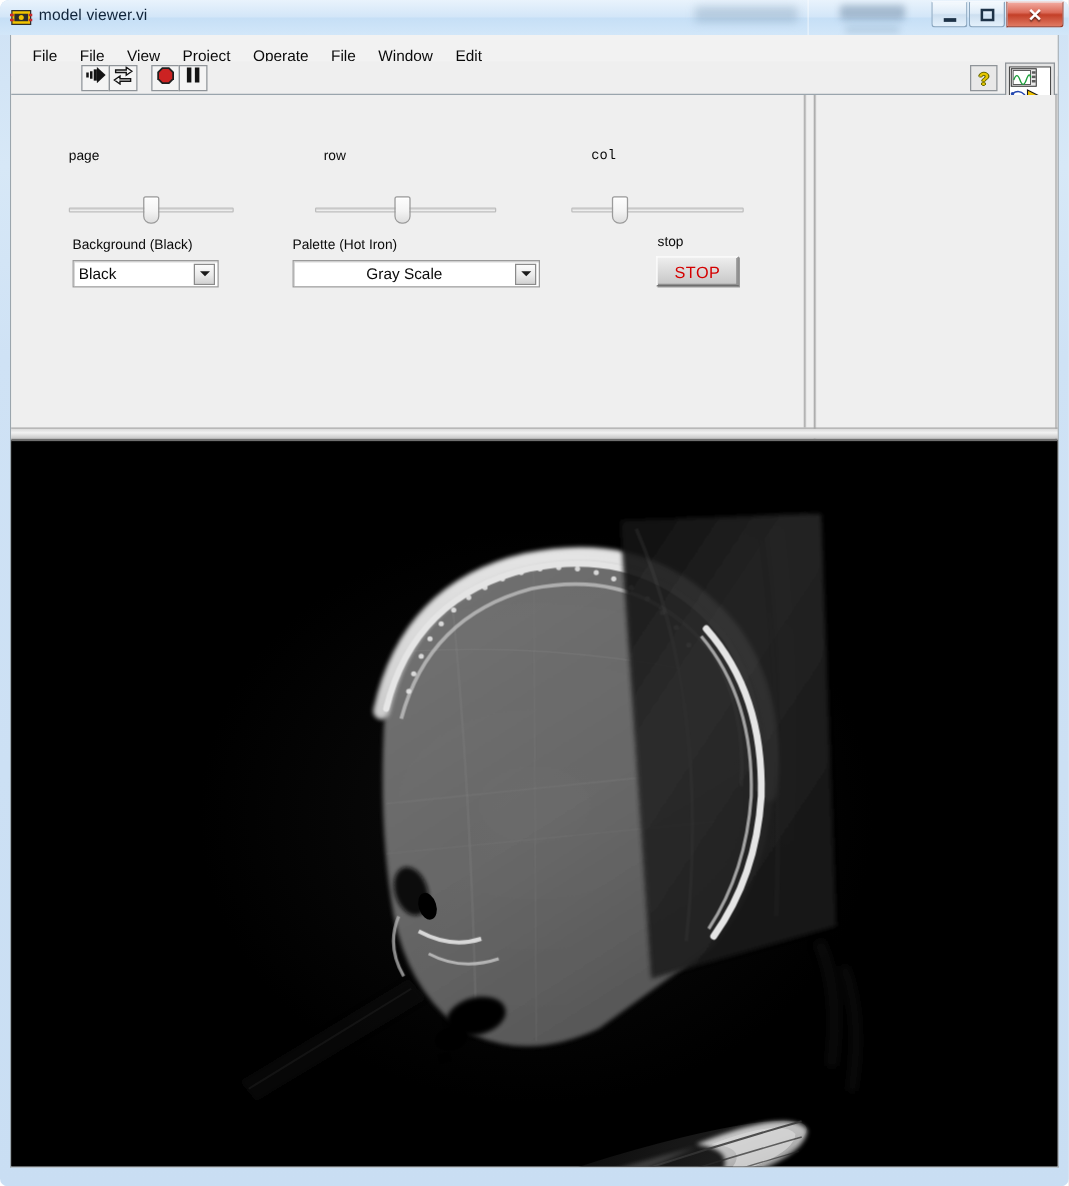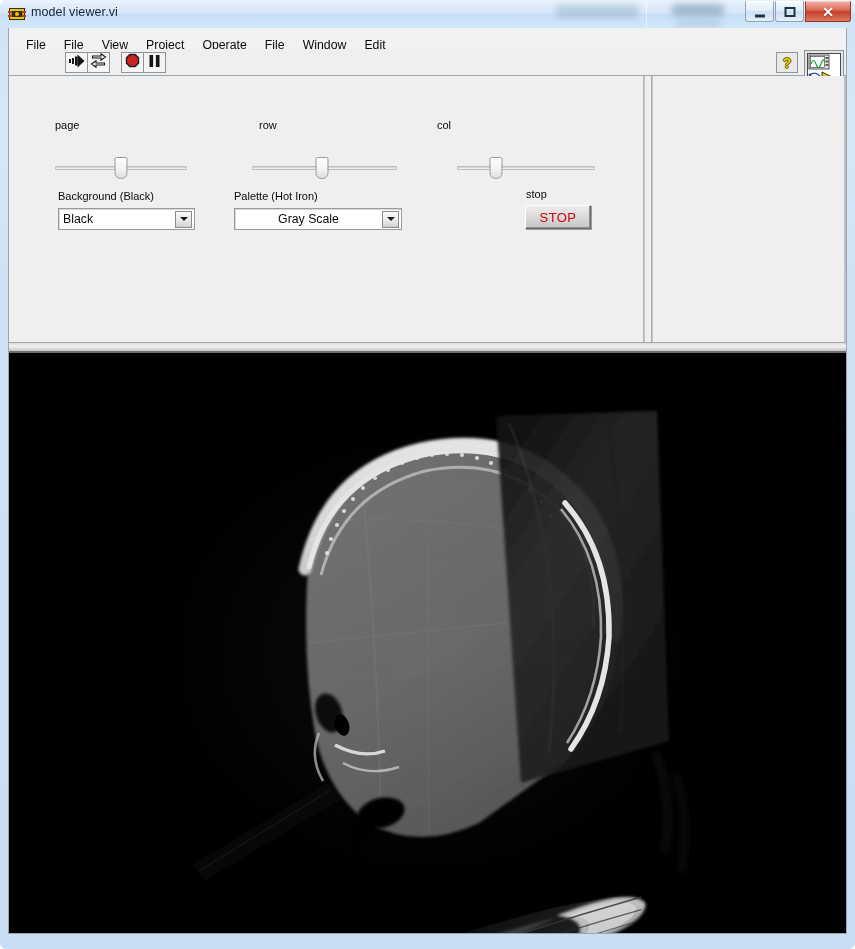--- a/index.html
+++ b/index.html
@@ -395,36 +395,36 @@
         <div class="slider-track"></div>
         <div class="slider-thumb" style="left:50%;"></div>
       </div>
 
       <div class="ctl-label" style="left:250px; top:43px;">row</div>
       <div class="slider" style="left:243px; top:81px; width:145px;">
         <div class="slider-track"></div>
         <div class="slider-thumb" style="left:48%;"></div>
       </div>
 
-      <div class="ctl-label" style="left:428px; top:43px;">col</div>
+      <div class="ctl-label" style="left:464px; top:43px;font-family:Liberation Mono, monospace;">col</div>
       <div class="slider" style="left:448px; top:81px; width:138px;">
         <div class="slider-track"></div>
         <div class="slider-thumb" style="left:28%;"></div>
       </div>
 
       <div class="ctl-label" style="left:49px; top:114px;text-align:center;">Background (Black)</div>
-      <div class="ring" style="left:49px; top:132px; width:137px;">
+      <div class="ring" style="left:49px; top:132px; width:117px;">
         <span class="ring-text">Black</span>
         <span class="ring-arrow">
           <span class="arrow-tri"></span>
         </span>
       </div>
 
       <div class="ctl-label" style="left:225px; top:114px;text-align:right;">Palette (Hot Iron)</div>
-      <div class="ring" style="left:225px; top:132px; width:168px;">
+      <div class="ring" style="left:225px; top:132px; width:198px;">
         <span class="ring-text center">Gray Scale</span>
         <span class="ring-arrow">
           <span class="arrow-tri"></span>
         </span>
       </div>
 
       <div class="ctl-label" style="left:517px; top:112px;">stop</div>
       <div class="stop-btn" style="left:516px; top:129px;">
         <span class="stop-btn-label">STOP</span>
       </div>

